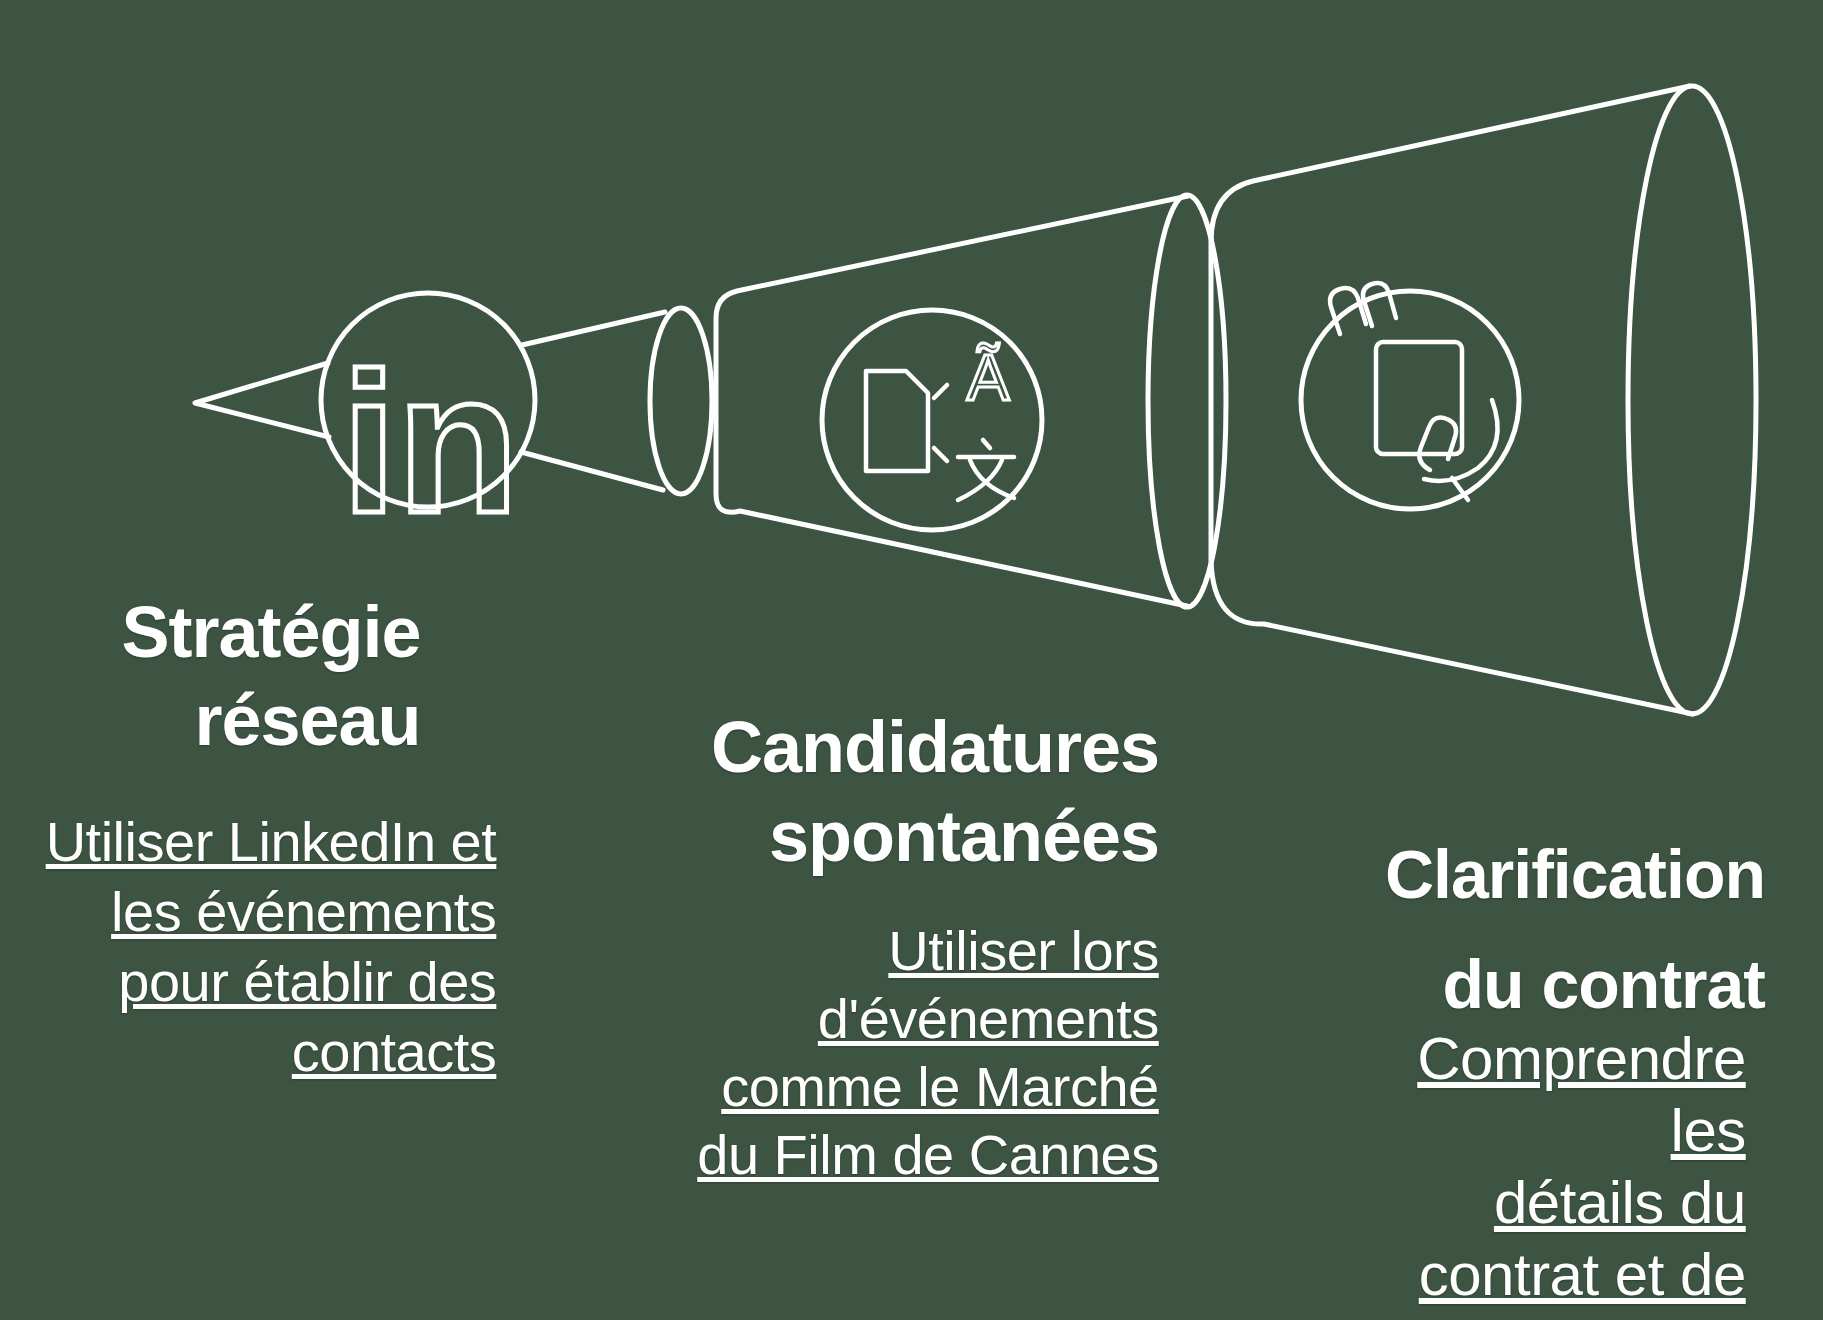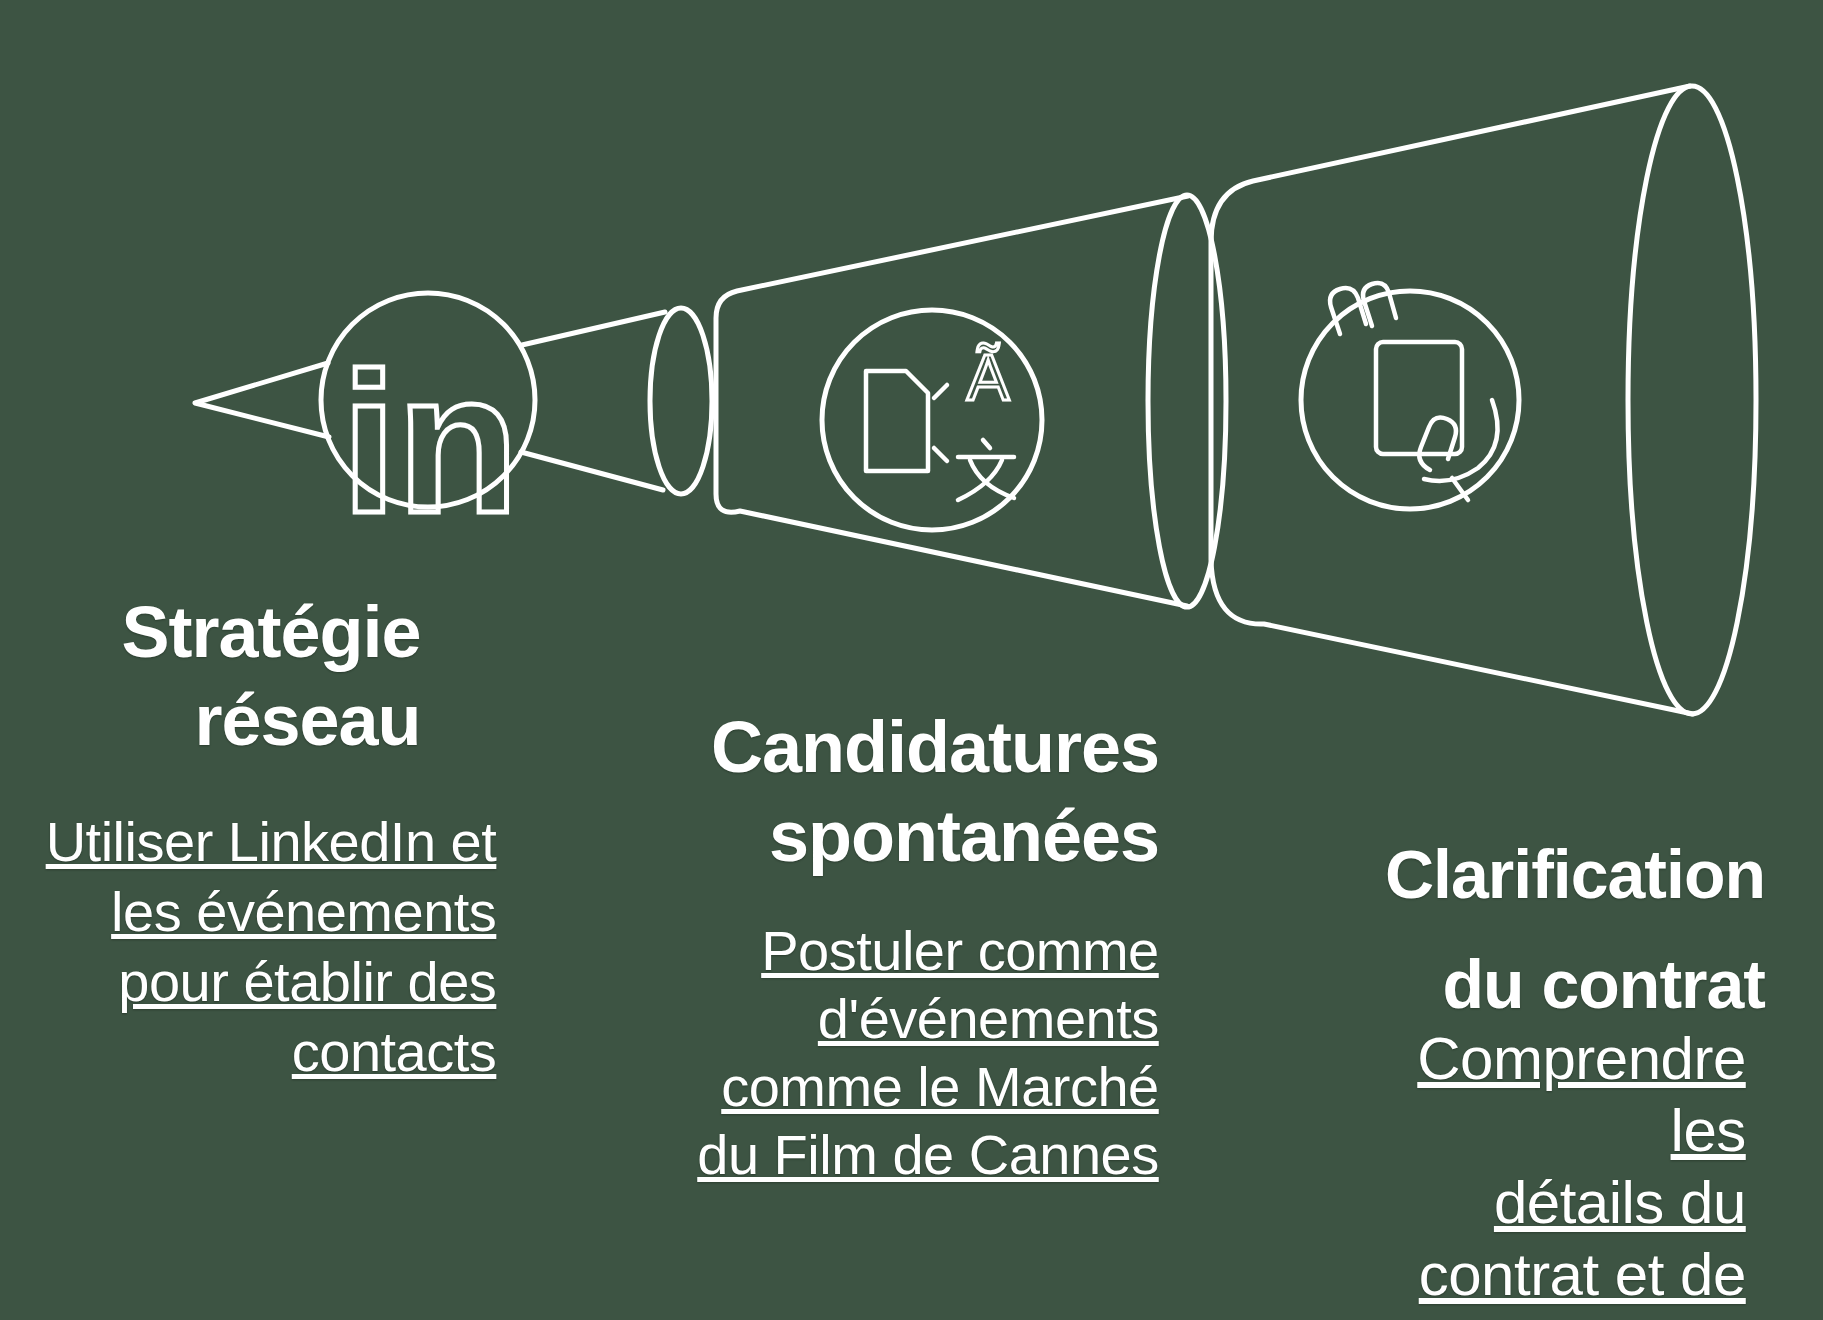--- a/index.html
+++ b/index.html
@@ -78,21 +78,21 @@
 
 <div class="col stage-title" id="title-1">Stratégie
 réseau</div>
 <div class="col stage-desc" id="desc-1">Utiliser LinkedIn et
 les événements
 pour établir des
 contacts</div>
 
 <div class="col stage-title" id="title-2">Candidatures
 spontanées</div>
-<div class="col stage-desc" id="desc-2">Postuler comme
+<div class="col stage-desc" id="desc-2">Utiliser lors
 d'événements
 comme le Marché
 du Film de Cannes</div>
 
 <div class="col stage-title" id="title-3">Clarification
 du contrat</div>
 <div class="col stage-desc" id="desc-3">Comprendre les
 détails du
 contrat et de la
 rémunération</div>

